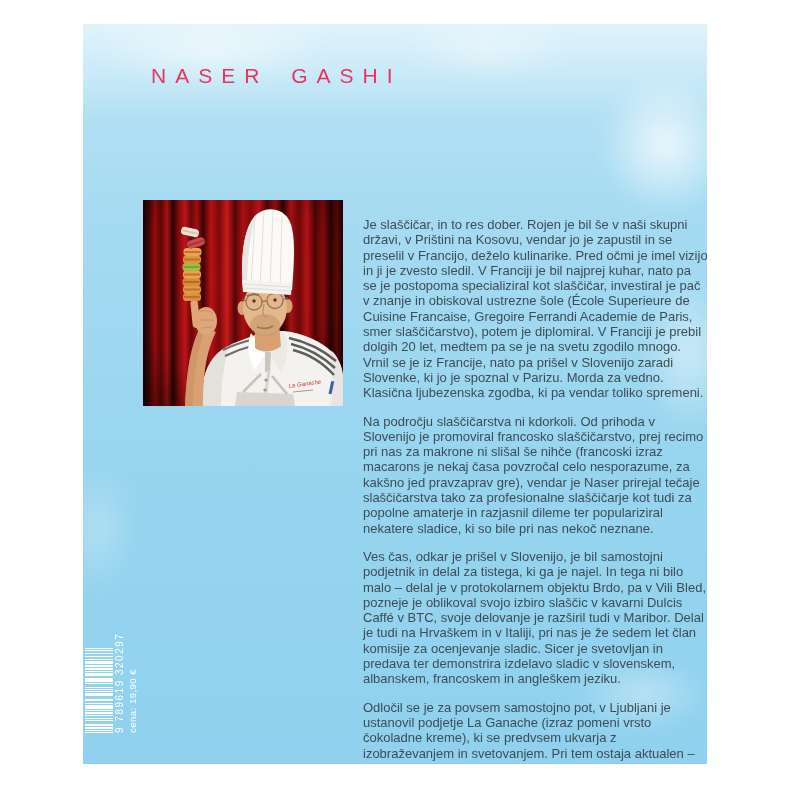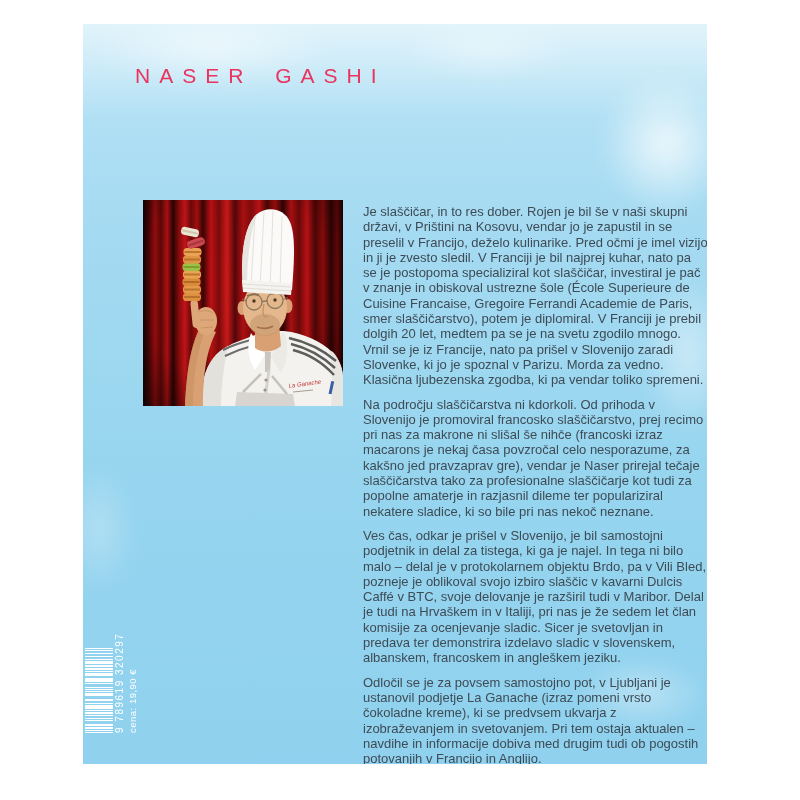--- a/index.html
+++ b/index.html
@@ -27,36 +27,36 @@
     background: radial-gradient(closest-side, rgba(255,255,255,0.95), rgba(255,255,255,0) 75%);
   }
   .cloud.c1 { left: -30px; top: -25px; width: 320px; height: 100px; opacity: .55; }
   .cloud.c2 { left: 290px; top: -15px; width: 230px; height: 80px;  opacity: .40; }
   .cloud.c3 { left: 495px; top: 25px;  width: 175px; height: 190px; opacity: .80; }
   .cloud.c4 { left: 540px; top: 225px; width: 130px; height: 210px; opacity: .50; }
   .cloud.c5 { left: 470px; top: 620px; width: 180px; height: 100px; opacity: .40; }
   .cloud.c6 { left: -35px; top: 420px; width: 100px; height: 170px; opacity: .28; }
 
   .author-title {
-    position: absolute; left: 52px; top: 40px;
+    position: absolute; left: 68px; top: 40px;
     font-size: 21px; font-weight: 500;
     letter-spacing: 9px; word-spacing: 8px;
     color: #e8345f; white-space: nowrap;
   }
 
   .photo {
     position: absolute; left: 60px; top: 176px; width: 200px; height: 206px;
   }
   .photo svg { display: block; }
 
   .bio {
     position: absolute; left: 280px; top: 180px; width: 345px;
     color: #3e4b55; font-size: 13px; line-height: 15.3px;
   }
-  .bio p { margin: 0 0 9px 0; }
+  .bio p { margin: 13px 0 9px 0; }
 
   .barcode {
     position: absolute; left: -14px; top: 639px; width: 86px; height: 54px;
     transform: rotate(-90deg);
   }
   .barcode-bars {
     display: flex; flex-direction: row; align-items: stretch;
     width: 86px; height: 28px;
   }
   .barcode-bars .m { height: 100%; }

